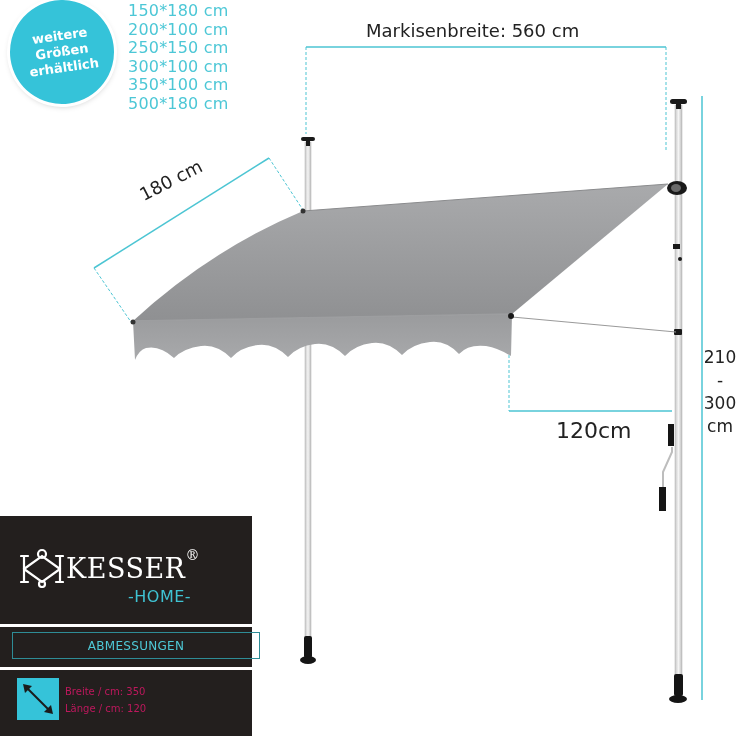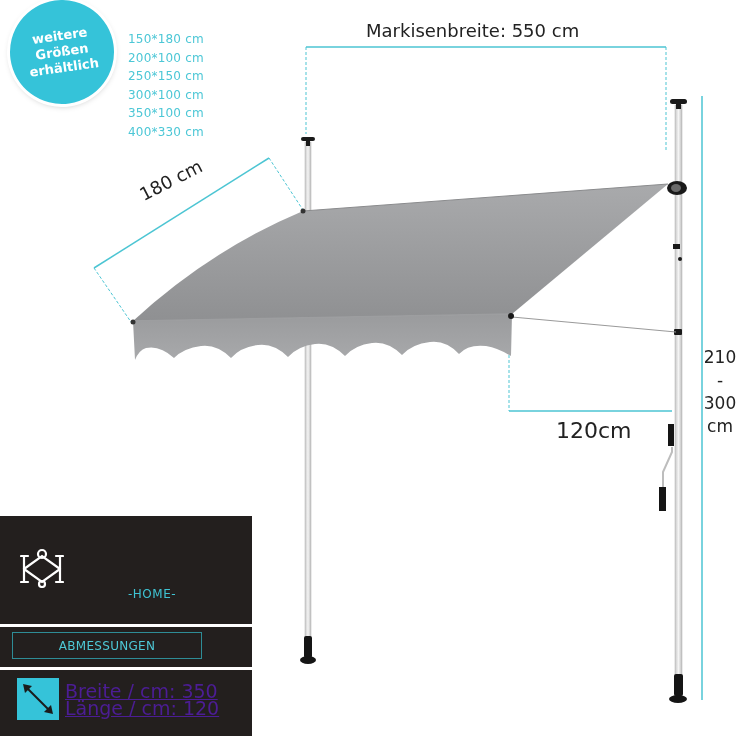--- a/index.html
+++ b/index.html
@@ -16,23 +16,22 @@
       background: #35c3d9;
       box-shadow: 0 0 0 3px #ffffff, 0 2px 6px rgba(0,0,0,0.25);
       color: #fff; font-weight: bold; font-size: 13px; line-height: 16px;
       display: flex; flex-direction: column; align-items: center; justify-content: center;
       transform: rotate(-8deg);
       text-align: center;
     }
     .badge span { display: block; }
 
     .sizes {
-      left: 128px; top: 2px; color: #4cc7d6; font-size: 12px; line-height: 18.5px;
+      left: 128px; top: 2px; color: #4cc7d6; font-size: 16px; line-height: 18.5px;
       letter-spacing: 0.2px;
-      margin-top: 28px;
     }
     .sizes div { white-space: nowrap; }
 
     .dim-label { color: #222; font-size: 17px; white-space: nowrap; }
     .lbl-width { left: 366px; top: 20px; font-size: 18px; }
     .lbl-depth { left: 136px; top: 186px; transform: rotate(-27deg); transform-origin: left top; font-size: 18px; }
     .lbl-arm { left: 556px; top: 418px; font-size: 22px; }
     .lbl-height { left: 702px; top: 346px; font-size: 17px; line-height: 23px; text-align: center; width: 36px; }
 
     .panel { left: 0; background: #231f1e; }
@@ -42,31 +41,31 @@
     .panel-sep2 { top: 667px; width: 252px; height: 3px; background: #ffffff; }
     .panel-dims { top: 670px; width: 252px; height: 66px; }
 
     .logo-row { left: 20px; top: 548px; display: flex; align-items: center; }
     .logo-mark { width: 44px; height: 40px; }
     .logo-text {
       font-family: "DejaVu Serif", serif; color: #ffffff; font-size: 27px; letter-spacing: 0.5px;
       margin-left: 2px;
     }
     .logo-reg { font-size: 14px; vertical-align: top; position: relative; top: -6px; }
-    .logo-sub { left: 128px; top: 587px; color: #3fc3d3; font-size: 12px; letter-spacing: 0.5px; }
+    .logo-sub { left: 128px; top: 587px; color: #3fc3d3; font-size: 16px; letter-spacing: 0.5px; }
 
     .title-box {
-      left: 12px; top: 632px; width: 190px; height: 27px;
+      left: 12px; top: 632px; width: 248px; height: 27px;
       border: 1.5px solid #2e8c96; box-sizing: border-box;
       display: flex; align-items: center; justify-content: center;
       color: #4ec8d6; font-size: 12px; letter-spacing: 0.3px;
     }
 
     .dim-icon { left: 17px; top: 678px; width: 42px; height: 42px; background: #35c3d9; }
-    .dim-lines { left: 65px; top: 683px; color: #4c1d95; font-size: 19px; line-height: 17px; text-decoration: underline; }
+    .dim-lines { left: 65px; top: 683px; color: #be185d; font-size: 10px; line-height: 17px; }
   </style>
 </head>
 <body>
 
 <svg id="scene" viewBox="0 0 736 736" xmlns="http://www.w3.org/2000/svg">
   <defs>
     <linearGradient id="canopyGrad" x1="0" y1="0" x2="0" y2="1">
       <stop offset="0" stop-color="#a9aaac"></stop>
       <stop offset="1" stop-color="#8f9092"></stop>
     </linearGradient>
@@ -148,24 +147,24 @@
   <span>Größen</span>
   <span>erhältlich</span>
 </div>
 
 <div class="abs sizes">
   <div>150*180 cm</div>
   <div>200*100 cm</div>
   <div>250*150 cm</div>
   <div>300*100 cm</div>
   <div>350*100 cm</div>
-  <div>400*330 cm</div>
-</div>
-
-<div class="abs dim-label lbl-width">Markisenbreite: 550 cm</div>
+  <div>500*180 cm</div>
+</div>
+
+<div class="abs dim-label lbl-width">Markisenbreite: 560 cm</div>
 <div class="abs dim-label lbl-depth">180 cm</div>
 <div class="abs dim-label lbl-arm">120cm</div>
 <div class="abs dim-label lbl-height">
   <div>210</div>
   <div>-</div>
   <div>300</div>
   <div>cm</div>
 </div>
 
 <div class="abs panel panel-logo"></div>
@@ -182,20 +181,21 @@
       <line x1="1" y1="8" x2="8" y2="8"></line>
       <line x1="1" y1="34" x2="8" y2="34"></line>
       <line x1="36" y1="8" x2="43" y2="8"></line>
       <line x1="36" y1="34" x2="43" y2="34"></line>
       <path d="M4 21 L22 8 L40 21"></path>
       <path d="M4 21 L22 34 L40 21"></path>
       <circle cx="22" cy="6" r="4"></circle>
       <circle cx="22" cy="36" r="3"></circle>
     </g>
   </svg>
+  <span class="logo-text"><span>KESSER</span><span class="logo-reg">®</span></span>
 </div>
 <div class="abs logo-sub">-HOME-</div>
 
 <div class="abs title-box">ABMESSUNGEN</div>
 
 <div class="abs dim-icon">
   <svg width="42" height="42" viewBox="0 0 42 42">
     <line x1="10" y1="10" x2="32" y2="32" stroke="#1b1b1b" stroke-width="2"></line>
     <polygon points="6,6 15,8 8,15" fill="#1b1b1b"></polygon>
     <polygon points="36,36 27,34 34,27" fill="#1b1b1b"></polygon>

